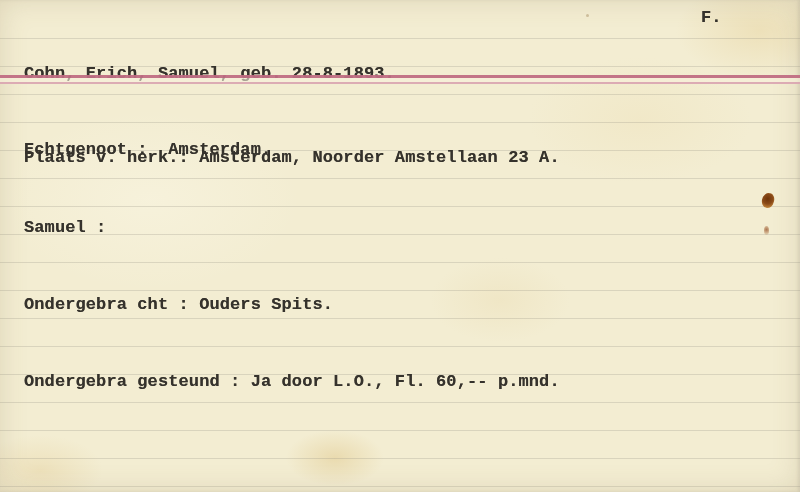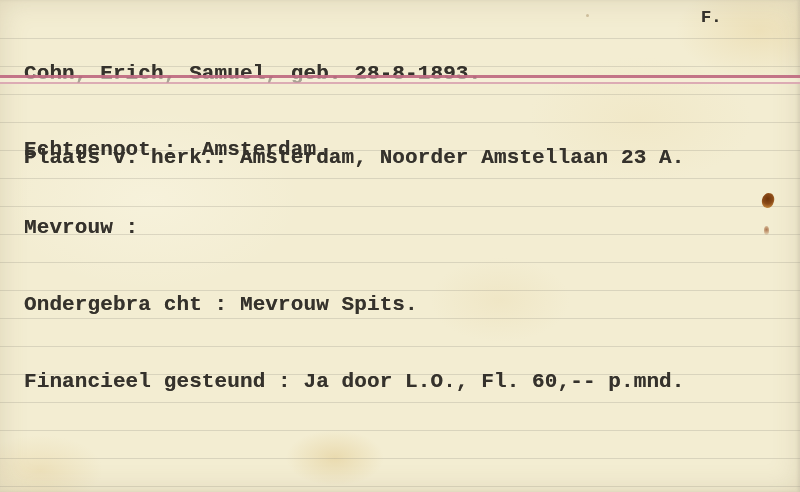--- a/index.html
+++ b/index.html
@@ -36,21 +36,21 @@
       rgba(150,148,132,0.28) 27px,
       rgba(150,148,132,0.28) 28px
     );
     background-position: 0 11px;
     pointer-events: none;
   }
   .typed {
     position: absolute;
     white-space: pre;
     font-weight: 700;
-    font-size: 21px;
+    font-size: 17px;
     letter-spacing: 0.1px;
     color: #35322c;
     text-shadow: 0 0 0.6px rgba(53,50,44,0.65);
   }
   .header-block {
     left: 24px;
     top: 4px;
     line-height: 28px;
   }
   .corner-mark {
@@ -112,23 +112,23 @@
 
   <div class="typed header-block">
     <div>Cohn, Erich, Samuel, geb. 28-8-1893.</div>
     <div>Plaats v. herk.: Amsterdam, Noorder Amstellaan 23 A.</div>
   </div>
 
   <div class="pink-rule"></div>
 
   <div class="typed body-block">
     <div>Echtgenoot :  Amsterdam.</div>
-    <div>Mevrouw :</div>
-    <div>Ondergebra cht : Mevrouw Spits.</div>
-    <div>Financieel gesteund : Ja door L.O., Fl. 60,-- p.mnd.</div>
+    <div>Samuel :</div>
+    <div>Ondergebra cht : Ouders Spits.</div>
+    <div>Ondergebra gesteund : Ja door L.O., Fl. 60,-- p.mnd.</div>
     
     
   </div>
 
   <div class="stain-large"></div>
   <div class="stain-small"></div>
   <div class="speck-1"></div>
 
 </div>
 

